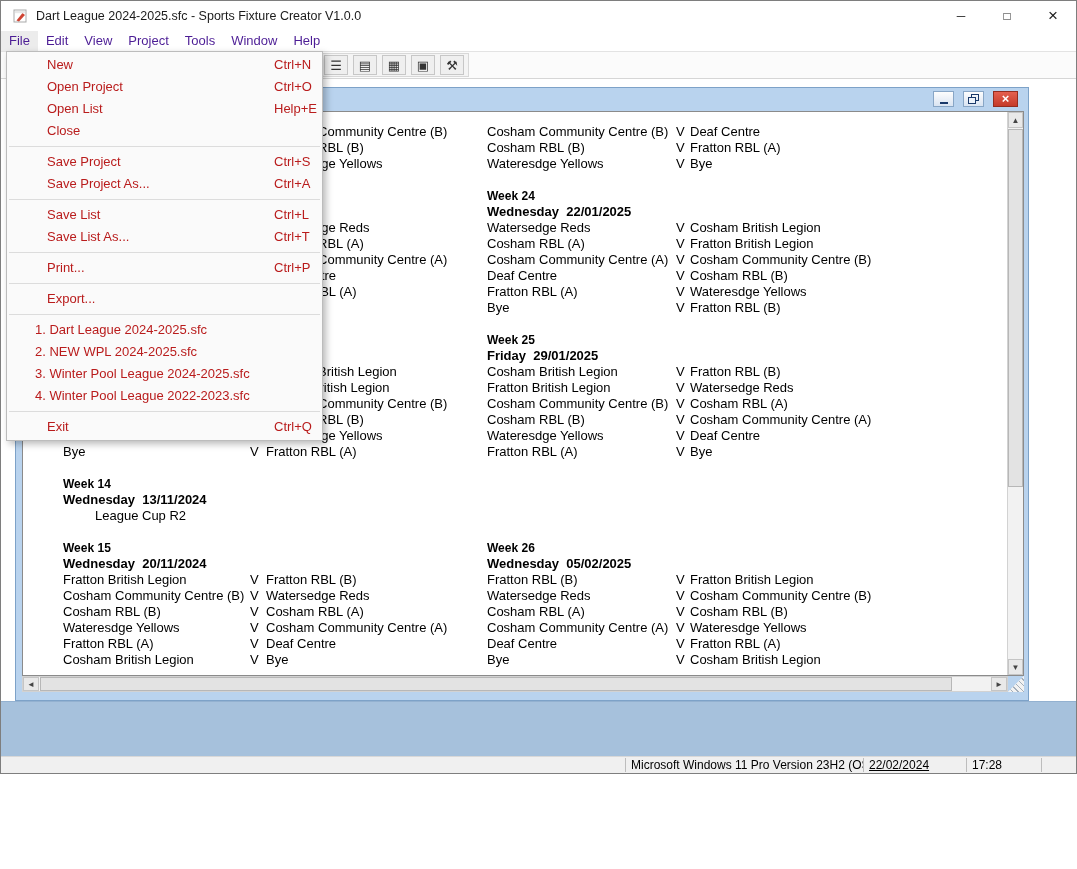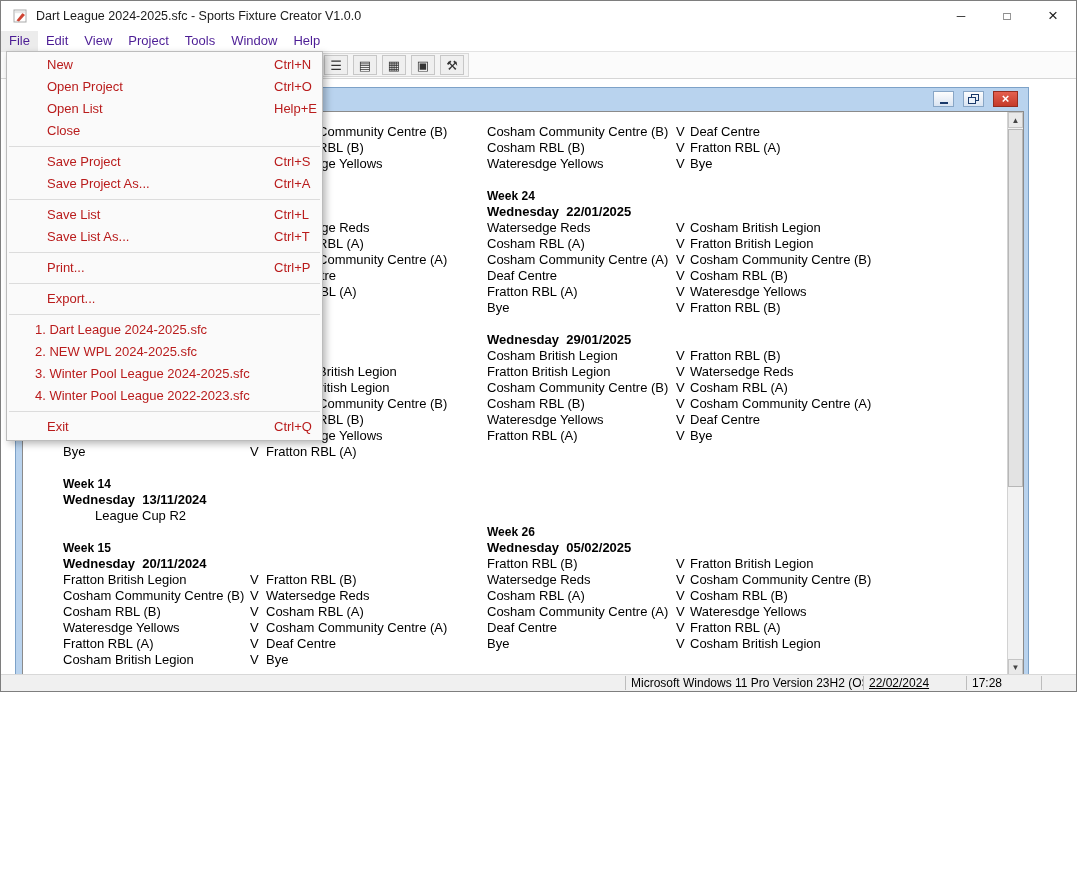--- a/index.html
+++ b/index.html
@@ -1,16 +1,16 @@
 <!DOCTYPE html>
 <html><head>
 <meta charset="utf-8">
 <style>
   html,body{margin:0;padding:0;background:#ffffff;}
-  .app{position:relative;width:1077px;height:692px;box-sizing:border-box;border:1px solid #7e7e7e;
+  .app{position:relative;width:1077px;height:774px;box-sizing:border-box;border:1px solid #7e7e7e;
        font-family:"Liberation Sans",sans-serif;overflow:hidden;background:#fff;}
 
   
   .titlebar{position:absolute;left:0;top:0;right:0;height:30px;background:#fff;display:flex;align-items:center;}
   .app-icon{margin:0 8px 0 11px;width:16px;height:16px;display:flex;align-items:center;justify-content:center;}
   .title-text{font-size:12.5px;color:#1b1b1b;white-space:nowrap;}
   .win-controls{position:absolute;right:0;top:0;height:30px;display:flex;}
   .win-btn{width:46px;height:30px;display:flex;align-items:center;justify-content:center;font-size:12px;color:#1a1a1a;}
   .win-btn.close-btn{font-size:17px;}
 
@@ -348,21 +348,22 @@
                 <span class="vlab">V</span>
                 <span class="away">Wateresdge Yellows</span>
               </div>
               <div class="frow">
                 <span class="home">Bye</span>
                 <span class="vlab">V</span>
                 <span class="away">Fratton RBL (B)</span>
               </div>
             </div>
             <div class="blk">
-              <div class="dt">Wednesday  29/01/2025</div>
+              <div class="wk">Week 25</div>
+              <div class="dt">Friday  29/01/2025</div>
               <div class="frow">
                 <span class="home">Cosham British Legion</span>
                 <span class="vlab">V</span>
                 <span class="away">Fratton RBL (B)</span>
               </div>
               <div class="frow">
                 <span class="home">Fratton British Legion</span>
                 <span class="vlab">V</span>
                 <span class="away">Watersedge Reds</span>
               </div>

